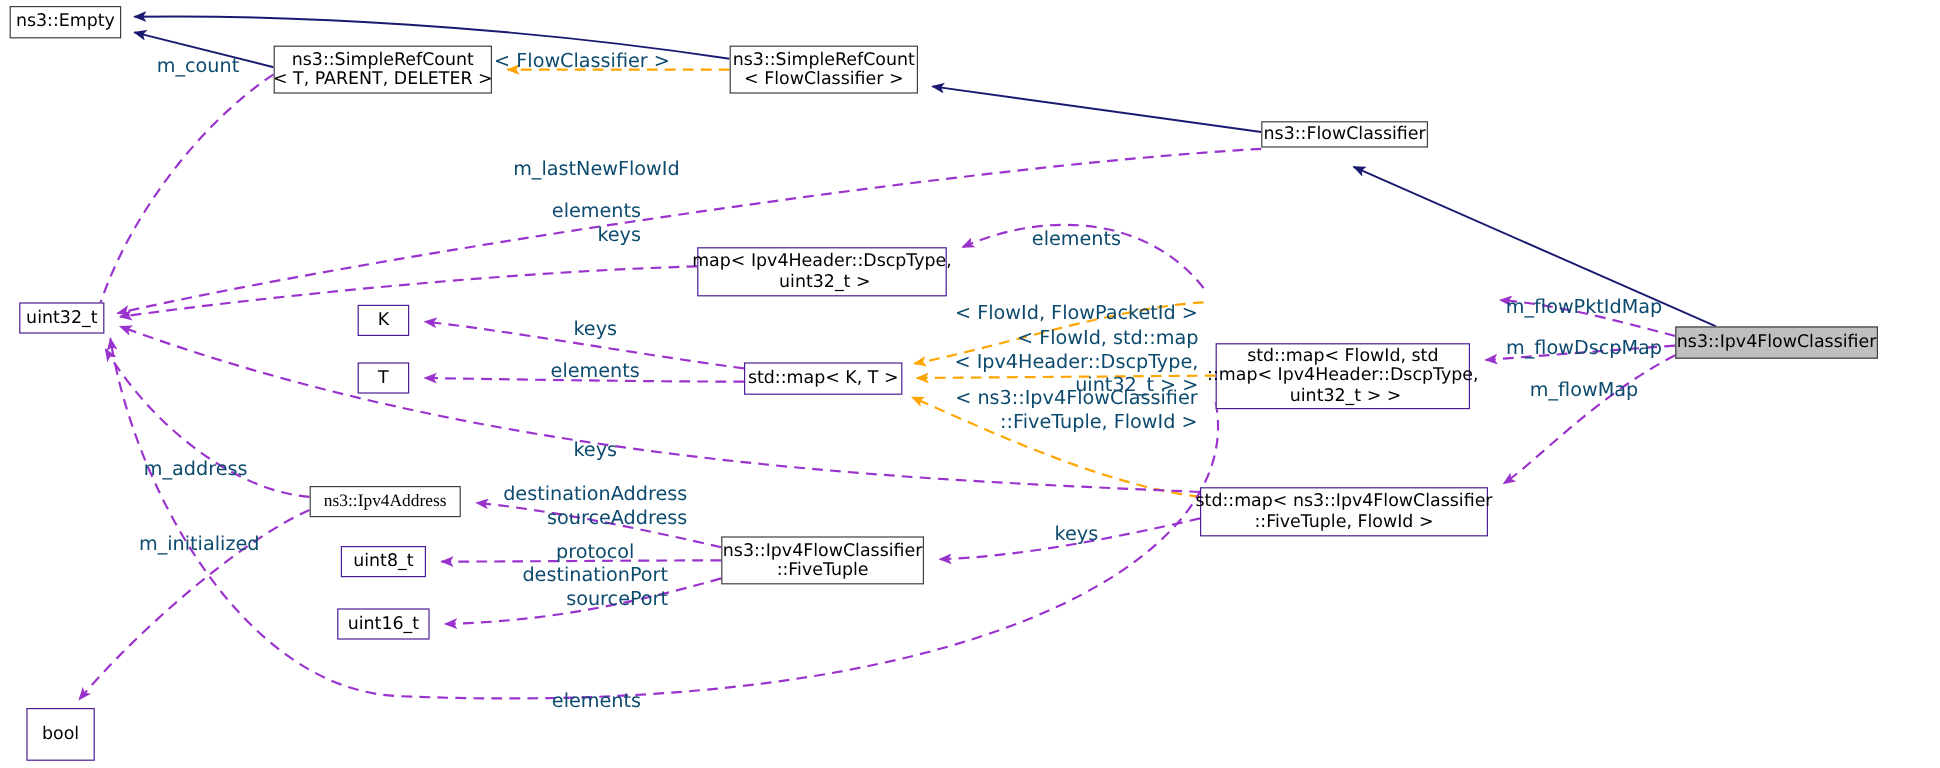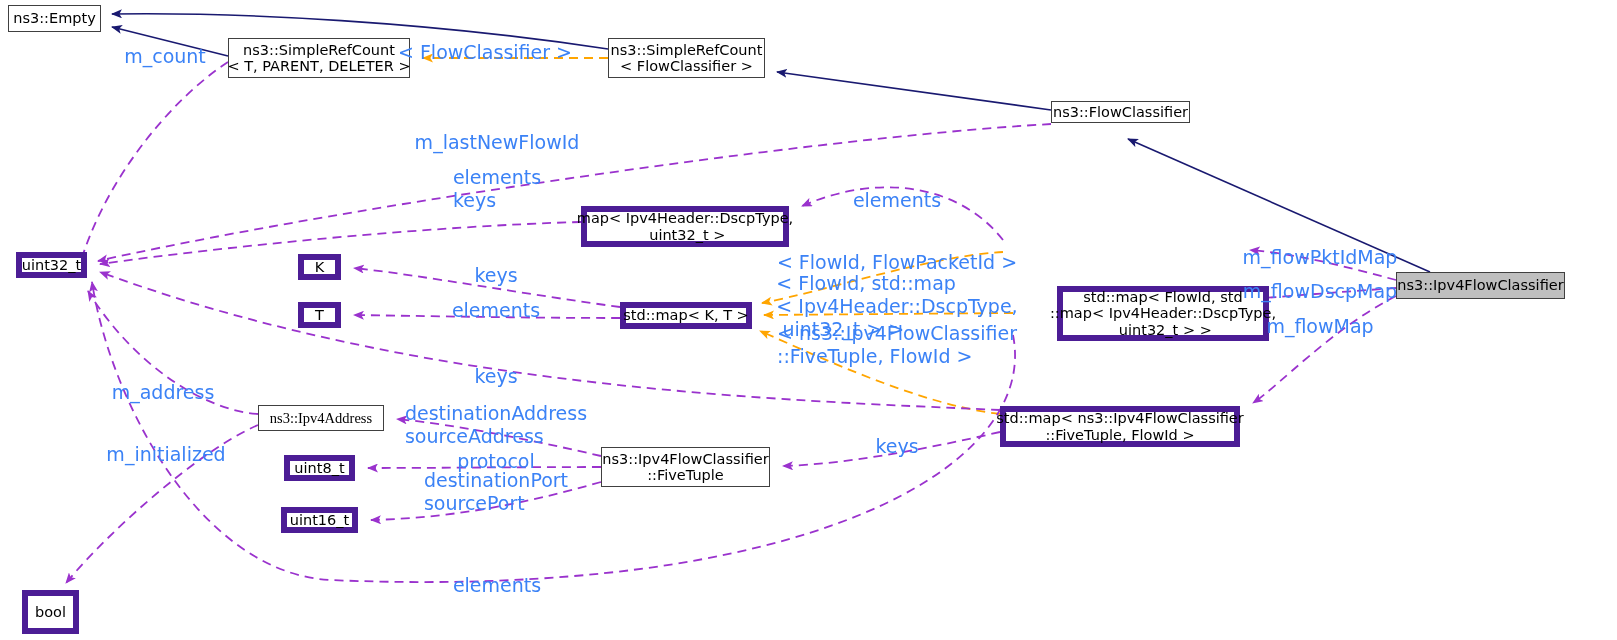--- a/index.html
+++ b/index.html
@@ -34,33 +34,33 @@
     text-align: center;
     line-height: 1.12;
     color: #000000;
     white-space: pre;
   }
   .node.solid {
     border: 1px solid #404040;
     font-size: 14.5px;
   }
   .node.grey {
-    border: 6px solid #4c1d95;
+    border: 1px solid #4c1d95;
     font-size: 14.5px;
   }
   .node.highlight {
     border: 1px solid #404040;
     background: #bfbfbf;
     font-size: 14.5px;
   }
   .edge-label {
     position: absolute;
-    font-size: 19px;
-    color: #3b82f6;
-    text-align: left;
+    font-size: 16px;
+    color: #0c4a6e;
+    text-align: right;
     line-height: 1.22;
     white-space: pre;
     transform: translateX(-50%);
   }
   .inherit-line {
     stroke: #191970;
     stroke-width: 1.6;
     fill: none;
   }
   .usage-line {
@@ -160,21 +160,21 @@
   <div class="node solid" style="left:608px;top:38px;width:157px;height:40px;">ns3::SimpleRefCount
 &lt; FlowClassifier &gt;</div>
   <div class="node solid" style="left:1051px;top:101px;width:139px;height:22px;">ns3::FlowClassifier</div>
   <div class="node highlight" style="left:1396px;top:272px;width:169px;height:27px;">ns3::Ipv4FlowClassifier</div>
   <div class="node grey" style="left:16px;top:252px;width:71px;height:26px;">uint32_t</div>
   <div class="node grey" style="left:298px;top:254px;width:43px;height:26px;">K</div>
   <div class="node grey" style="left:298px;top:302px;width:43px;height:26px;">T</div>
   <div class="node grey" style="left:581px;top:206px;width:208px;height:41px;">map&lt; Ipv4Header::DscpType,
  uint32_t &gt;</div>
   <div class="node grey" style="left:620px;top:302px;width:132px;height:27px;">std::map&lt; K, T &gt;</div>
-  <div class="node grey" style="left:1013px;top:286px;width:212px;height:55px;margin-left:44px;">std::map&lt; FlowId, std
+  <div class="node grey" style="left:1013px;top:286px;width:212px;height:55px;">std::map&lt; FlowId, std
 ::map&lt; Ipv4Header::DscpType,
  uint32_t &gt; &gt;</div>
   <div class="node grey" style="left:1000px;top:406px;width:240px;height:41px;">std::map&lt; ns3::Ipv4FlowClassifier
 ::FiveTuple, FlowId &gt;</div>
   <div class="node solid" style="left:258px;top:405px;width:126px;height:26px;font-family:Liberation Serif, serif;">ns3::Ipv4Address</div>
   <div class="node grey" style="left:284px;top:455px;width:71px;height:26px;">uint8_t</div>
   <div class="node grey" style="left:281px;top:507px;width:77px;height:26px;">uint16_t</div>
   <div class="node solid" style="left:601px;top:447px;width:169px;height:40px;">ns3::Ipv4FlowClassifier
 ::FiveTuple</div>
   <div class="node grey" style="left:22px;top:590px;width:57px;height:44px;">bool</div>

